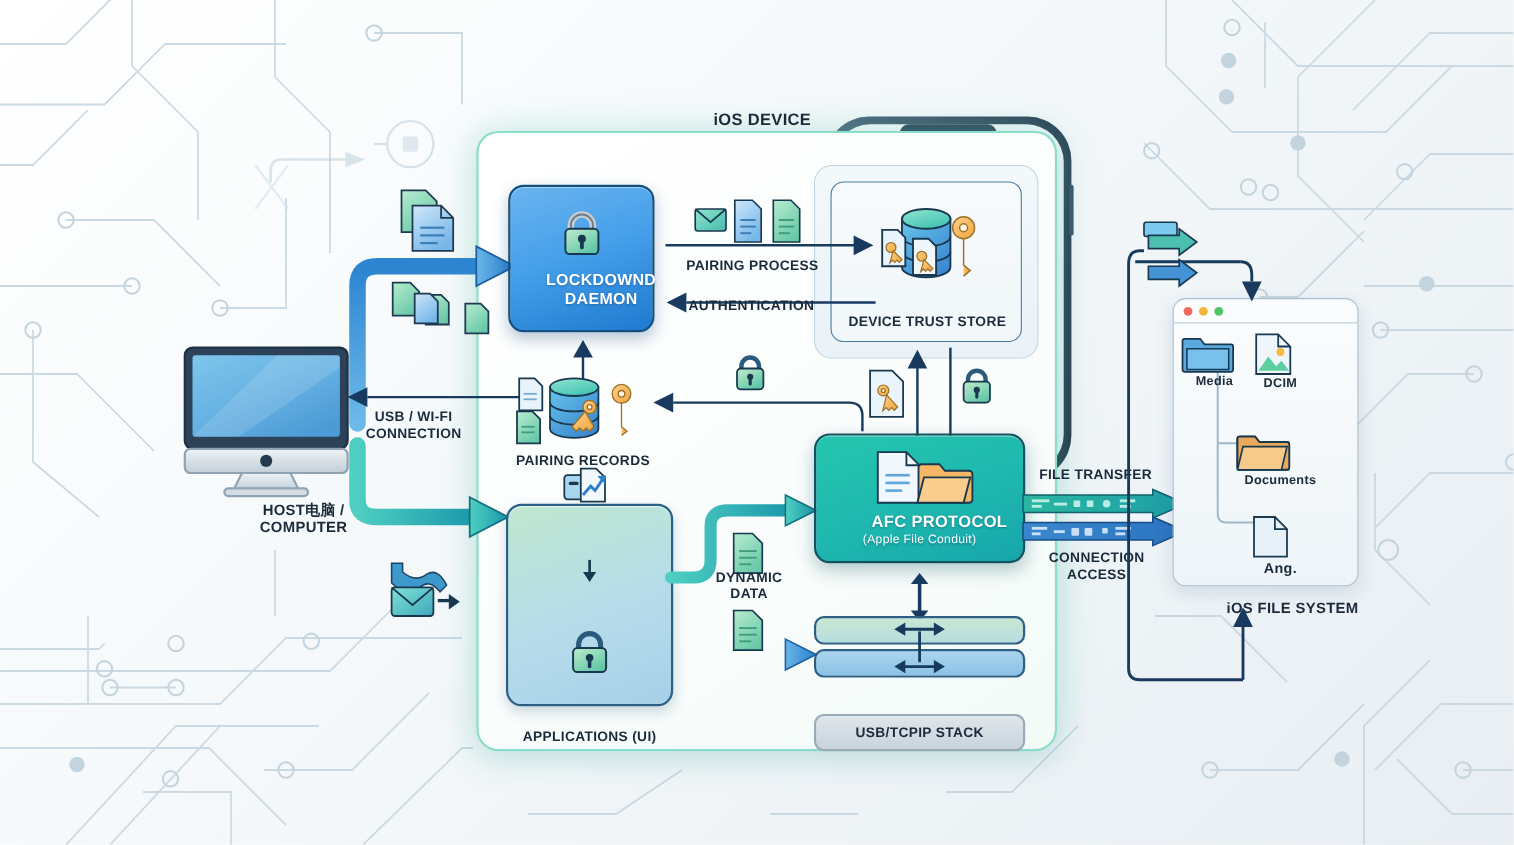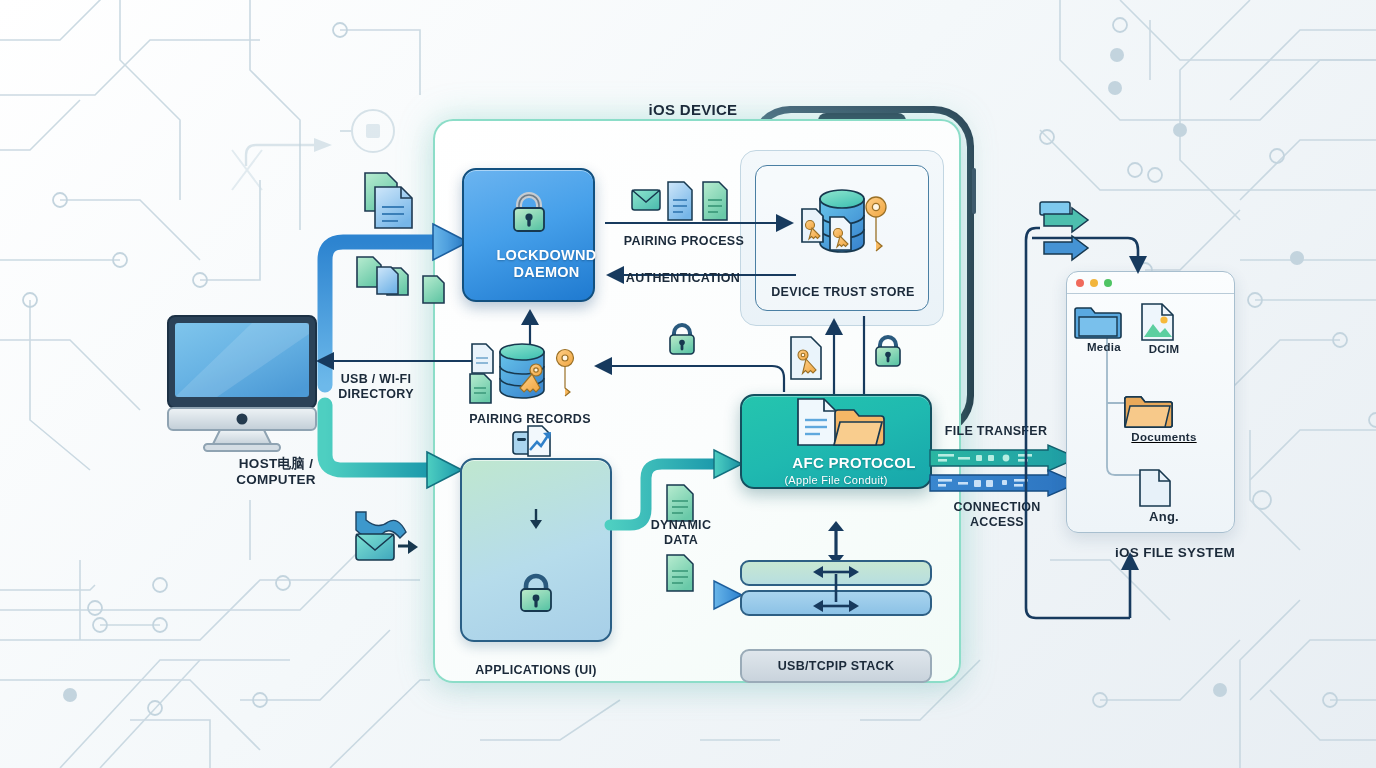--- a/index.html
+++ b/index.html
@@ -250,21 +250,21 @@
     <path d="M117 232 L152 250 L117 268 Z" fill="url(#tealArrow)" stroke="#13707f" stroke-width="1.6"></path>
 
     <path d="M480 0 " fill="none"></path>
   </svg>
 
   <svg class="abs" width="180" height="30" style="left:312px;top:348px;">
     <path d="M178 13 L22 13" stroke="#173a5e" stroke-width="2.2" fill="none"></path>
     <path d="M22 4 L4 13 L22 22 Z" fill="#173a5e"></path>
   </svg>
   <div class="lbl sm" style="left:310px;top:372px;width:132px;">USB / WI-FI
-DIRECTORY</div>
+CONNECTION</div>
 
   <svg class="abs" width="110" height="140" style="left:355px;top:165px;">
     <defs>
       <linearGradient id="docG" x1="0" y1="0" x2="0.6" y2="1">
         <stop offset="0%" stop-color="#b8ecd0"></stop>
           <stop offset="100%" stop-color="#69c9a8"></stop>
       </linearGradient>
       <linearGradient id="docB" x1="0" y1="0" x2="0.6" y2="1">
         <stop offset="0%" stop-color="#cfe7fa"></stop>
           <stop offset="100%" stop-color="#76b6e8"></stop>
@@ -497,21 +497,21 @@
 DATA</div>
   <svg class="abs" width="34" height="40" style="left:664px;top:553px;">
     <path d="M3 2 h17 l9 9 v27 h-26 z" fill="url(#docG)" stroke="#17384f" stroke-width="1.5"></path>
     <g stroke="#3f9c7d" stroke-width="1.7">
         <path d="M8 18 h16"></path>
         <path d="M8 24 h16"></path>
         <path d="M8 30 h11"></path>
       </g>
   </svg>
 
-  <div class="box afc" style="left:740px;top:394px;width:192px;height:95px;">
+  <div class="box afc" style="left:740px;top:394px;width:192px;height:118px;">
     <svg width="96" height="52" viewBox="0 0 96 52">
       <path d="M10 3 h26 l12 12 v34 h-38 z" fill="#f0f8fd" stroke="#17384f" stroke-width="1.7"></path>
       <path d="M36 3 v12 h12" fill="none" stroke="#17384f" stroke-width="1.7"></path>
       <g stroke="#5fa8dd" stroke-width="2.4">
           <path d="M17 24 h22"></path>
           <path d="M17 31 h22"></path>
           <path d="M17 38 h15"></path>
         </g>
       <path d="M50 14 h16 l5 6 h22 a3 3 0 0 1 3 3 v23 a3 3 0 0 1 -3 3 h-43 a3 3 0 0 1 -3 -3 v-29 a3 3 0 0 1 3 -3 z" fill="#f5b766" stroke="#17384f" stroke-width="1.7"></path>
       <path d="M52 26 h42 l-6 23 h-42 z" fill="#f9cd8e" stroke="#17384f" stroke-width="1.7"></path>
@@ -606,21 +606,21 @@
     <div class="abs" style="left:68px;top:30px;width:58px;text-align:center;">
       <svg width="38" height="40" viewBox="0 0 38 40" style="margin-left:4px;">
         <path d="M3 2 h20 l11 11 v25 h-31 z" fill="#eef6fc" stroke="#17384f" stroke-width="1.6"></path>
         <path d="M23 2 v11 h11" fill="none" stroke="#17384f" stroke-width="1.6"></path>
         <circle cx="25" cy="18" r="3.6" fill="#f6b93c"></circle>
         <path d="M5 35 L14 22 L21 31 L26 26 L33 35 Z" fill="#5ccfa0"></path>
       </svg>
       <div class="lbl sm" style="position:static;width:58px;font-size:11.5px;margin-top:1px;">DCIM</div>
     </div>
 
-    <div class="abs" style="left:58px;top:120px;width:78px;text-align:center;text-decoration:underline;">
+    <div class="abs" style="left:58px;top:120px;width:78px;text-align:center;">
       <svg width="48" height="38" viewBox="0 0 48 38">
         <path d="M2 5 h14 l4 5 h25 a2 2 0 0 1 2 2 v21 a2 2 0 0 1 -2 2 h-43 a2 2 0 0 1 -2 -2 v-26 a2 2 0 0 1 2 -2 z" fill="#eba košu" stroke="#17384f" stroke-width="1.6"></path>
         <path d="M2 5 h14 l4 5 h25 a2 2 0 0 1 2 2 v21 a2 2 0 0 1 -2 2 h-43 a2 2 0 0 1 -2 -2 v-26 a2 2 0 0 1 2 -2 z" fill="#eca champ" stroke="#17384f" stroke-width="1.6"></path>
         <path d="M2 5 h14 l4 5 h25 a2 2 0 0 1 2 2 v21 a2 2 0 0 1 -2 2 h-43 a2 2 0 0 1 -2 -2 v-26 a2 2 0 0 1 2 -2 z" fill="#e9a95a" stroke="#17384f" stroke-width="1.6"></path>
         <path d="M5 14 h40 l-5 21 h-40 z" fill="#f7c98a" stroke="#17384f" stroke-width="1.5"></path>
       </svg>
       <div class="lbl sm" style="position:static;width:78px;font-size:11.5px;margin-top:1px;">Documents</div>
     </div>
 
     <div class="abs" style="left:68px;top:196px;width:58px;text-align:center;">

